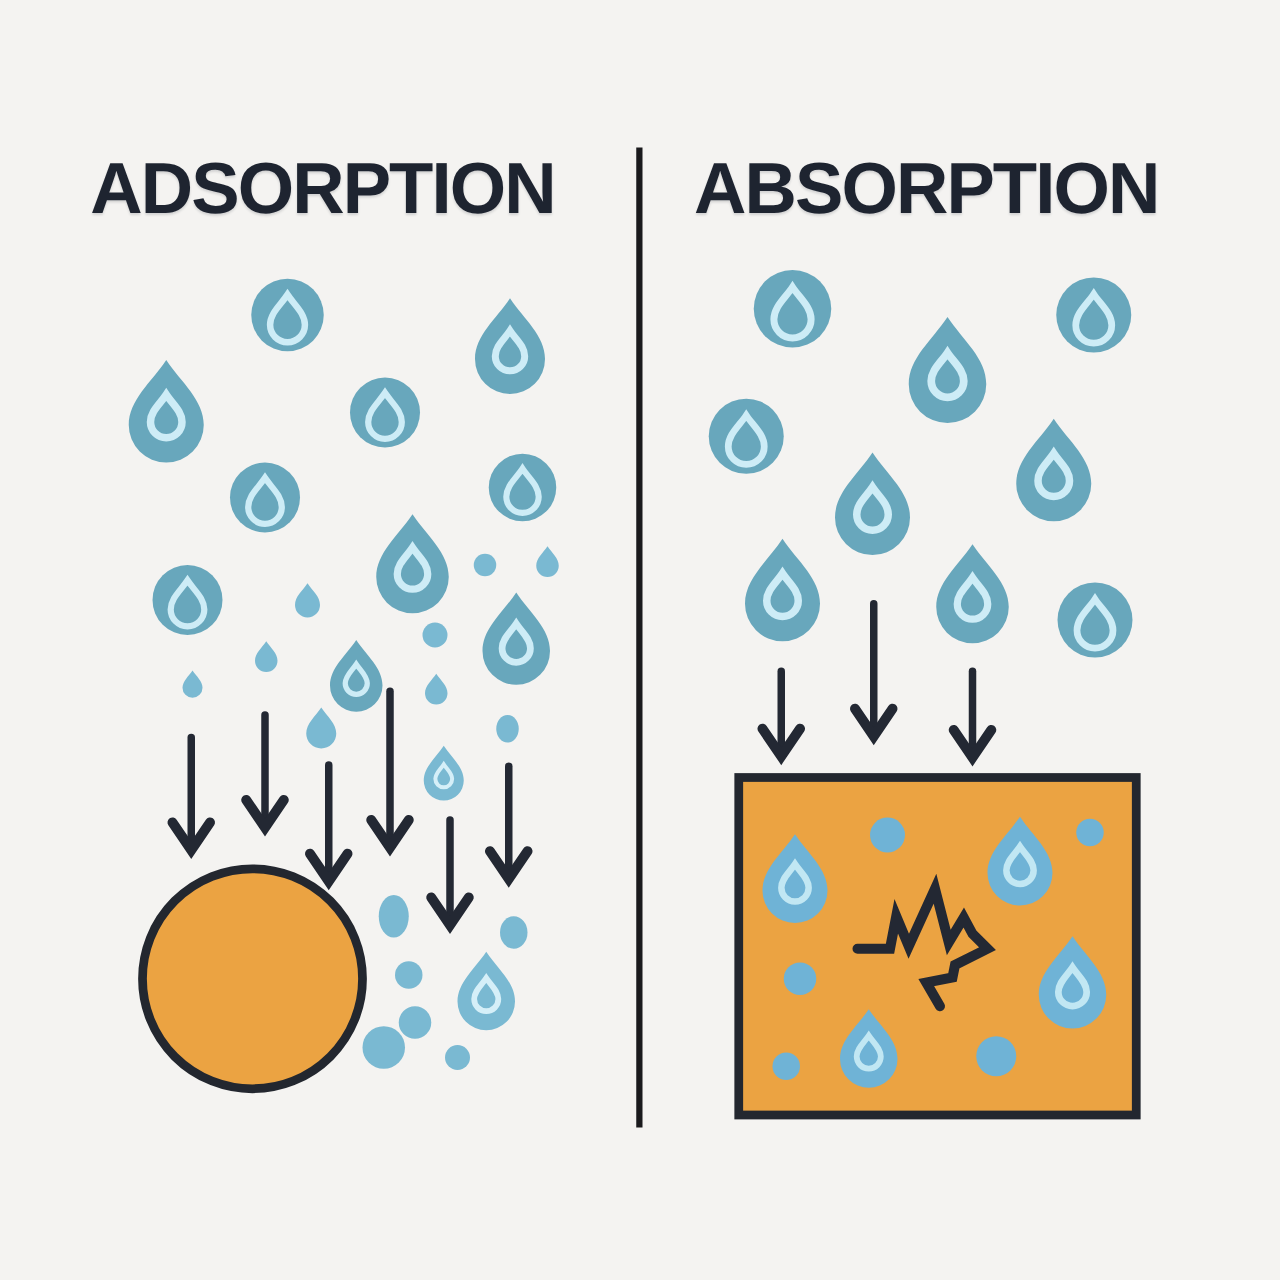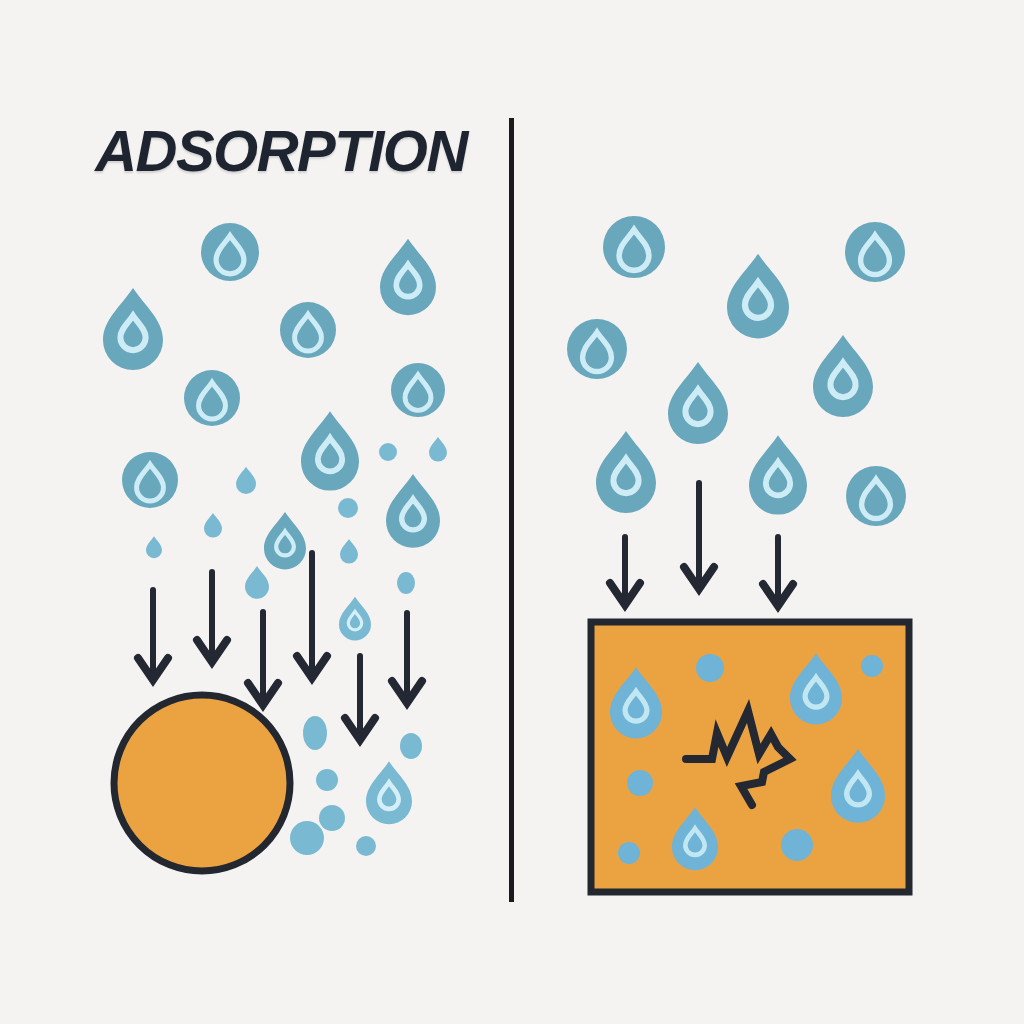--- a/index.html
+++ b/index.html
@@ -6,29 +6,30 @@
   body{background:#e9e8e6;font-family:"Liberation Sans",sans-serif;}
   .canvas{
     position:relative;width:1024px;height:1024px;background:#f4f3f1;overflow:hidden;
   }
   .title{
     position:absolute;top:117px;width:400px;text-align:center;
     font-family:"Liberation Sans",sans-serif;font-weight:700;font-size:58px;
     letter-spacing:-1.5px;color:#1e2430;white-space:nowrap;
     text-shadow:0 2px 2px rgba(30,36,48,0.16);
   }
-  .title.left{left:81px;font-style:italic;}
+  .title.left{left:58px;}
   .title.right{left:541px;}
   svg.scene{position:absolute;left:0;top:0;width:1024px;height:1024px;}
 </style>
 </head>
 <body>
 
 <div class="canvas">
   <div class="title left">ADSORPTION</div>
+  <div class="title right">ABSORPTION</div>
   <svg class="scene" id="scene" viewBox="0 0 1024 1024">
       <line x1="511.5" y1="118" x2="511.5" y2="902" stroke="#1a1a1d" stroke-width="5"></line>
       <g>
         <g transform="translate(230,252)">
           <circle r="29" fill="#68a7bc"></circle>
           <path d="M 0 -18.56 C 5.57 -10.21 13.92 -3.71 13.92 5.57 A 13.92 13.92 0 1 1 -13.92 5.57 C -13.92 -3.71 -5.57 -10.21 0 -18.56 Z" transform="translate(0,2.3)" fill="none" stroke="#cdecf6" stroke-width="5.2"></path>
         </g>
         <g transform="translate(133,328)">
           <path d="M 0 -40.00 C 12.00 -22.00 30.00 -8.00 30.00 12.00 A 30.00 30.00 0 1 1 -30.00 12.00 C -30.00 -8.00 -12.00 -22.00 0 -40.00 Z" fill="#68a7bc"></path>
           <path d="M 0 -16.80 C 5.04 -9.24 12.60 -3.36 12.60 5.04 A 12.60 12.60 0 1 1 -12.60 5.04 C -12.60 -3.36 -5.04 -9.24 0 -16.80 Z" transform="translate(0,4.5)" fill="none" stroke="#cdecf6" stroke-width="6.0"></path>

